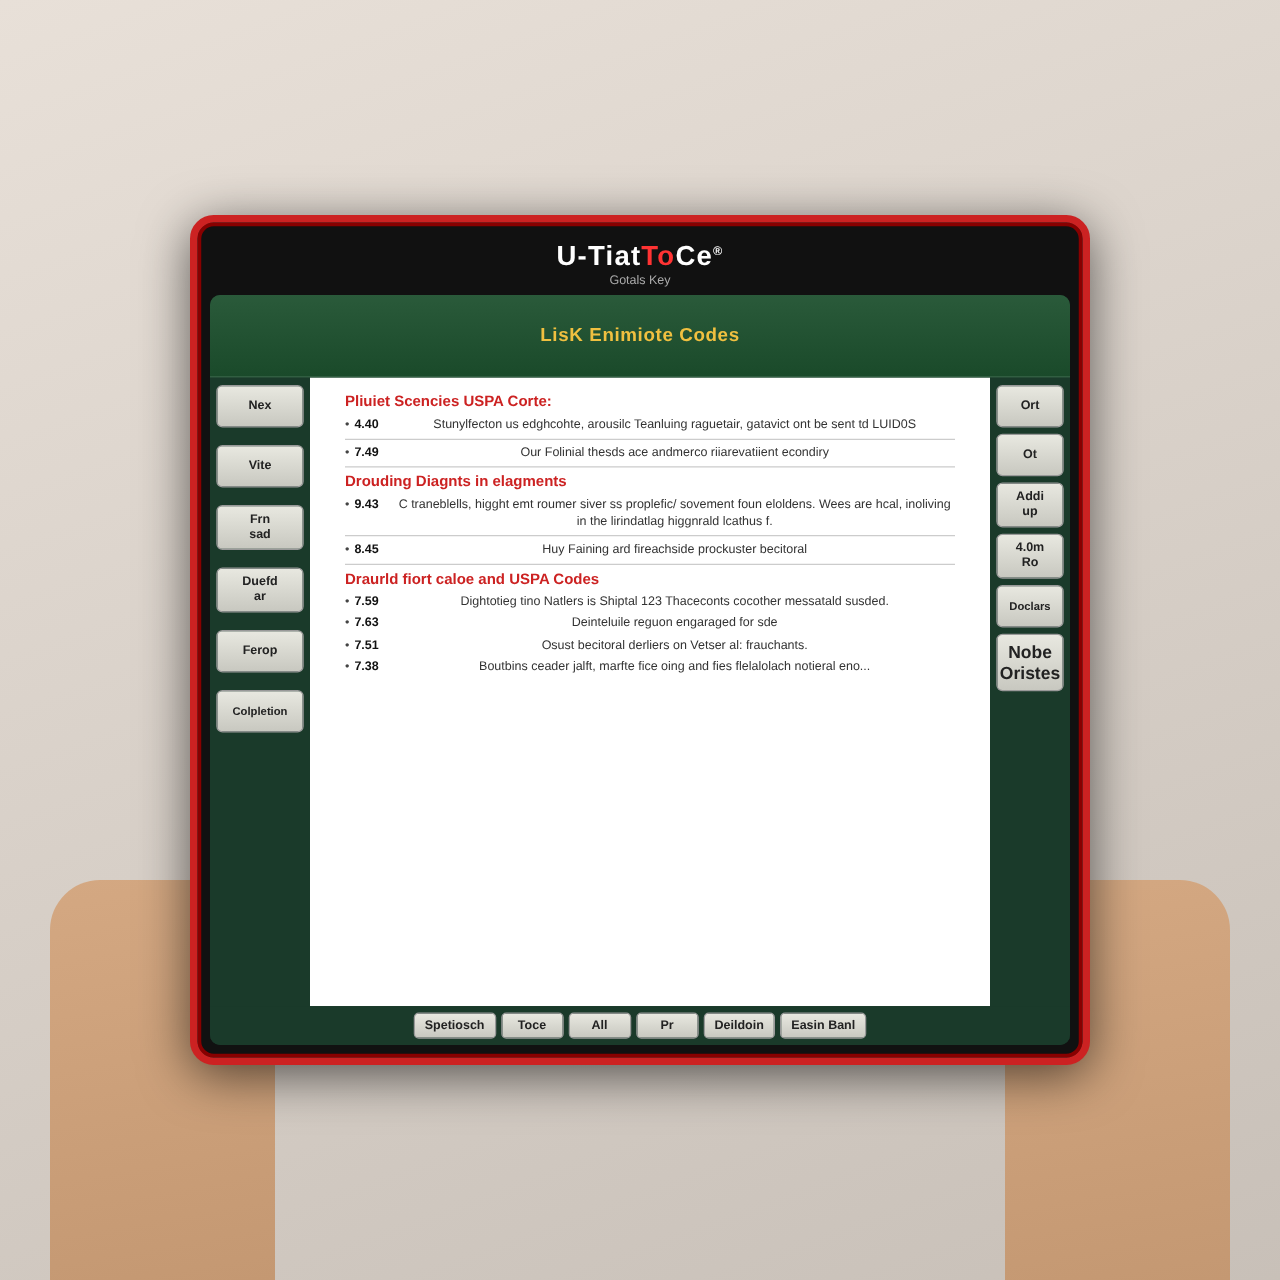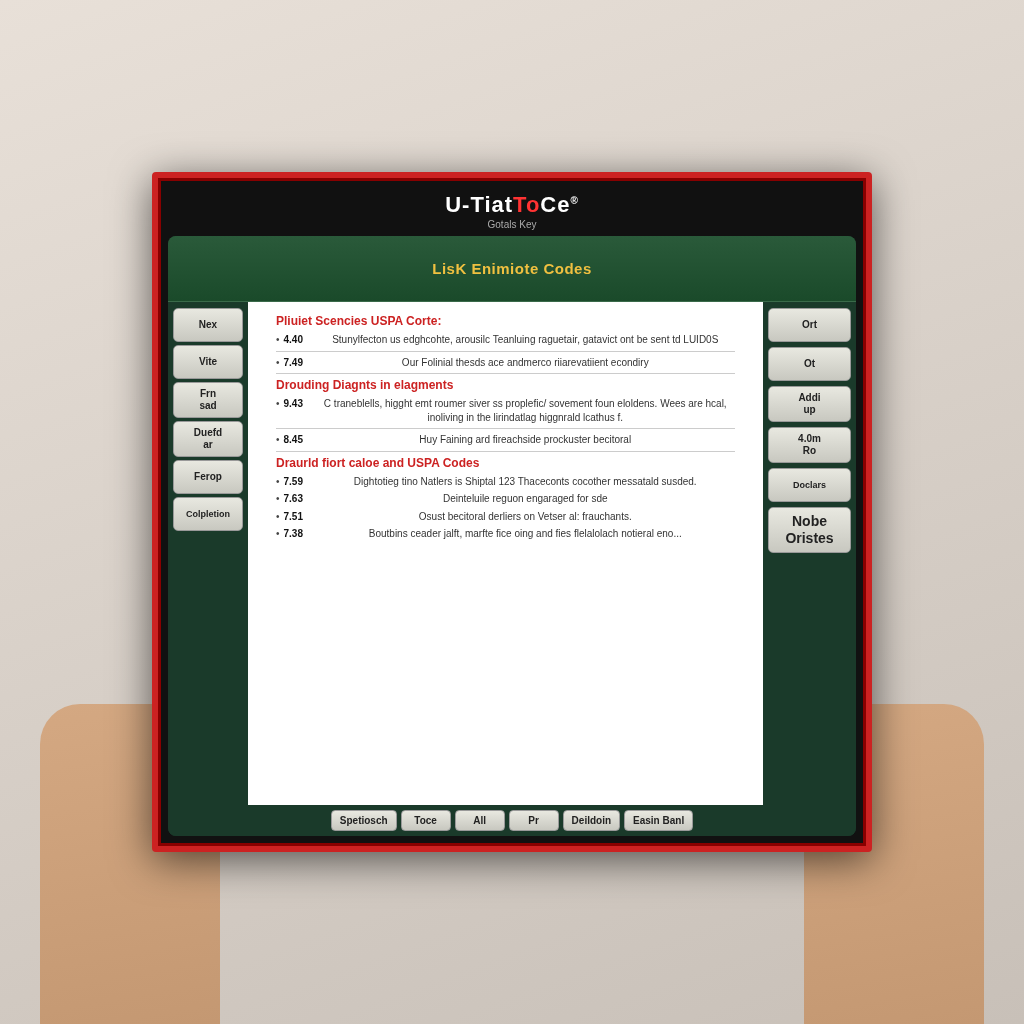--- a/index.html
+++ b/index.html
@@ -46,21 +46,21 @@
       z-index: 1;
     }
 
     
     .tablet {
       position: relative;
       z-index: 2;
       width: 720px;
       height: 680px;
       background: #111;
-      border-radius: 4px;
+      border-radius: 19px;
       border: 6px solid #cc2222;
       box-shadow: 0 8px 40px rgba(0,0,0,0.6), inset 0 0 0 3px #880000;
       display: flex;
       flex-direction: column;
       align-items: center;
       padding: 10px 10px 10px 10px;
     }
 
     .tablet-top-bar {
       width: 100%;
@@ -117,27 +117,27 @@
       overflow: hidden;
     }
 
     
     .left-sidebar {
       width: 80px;
       background: #1a3a2a;
       padding: 6px 5px;
       display: flex;
       flex-direction: column;
-      gap: 3px;
+      gap: 14px;
       flex-shrink: 0;
     }
 
     
     .right-sidebar {
-      width: 93px;
+      width: 64px;
       background: #1a3a2a;
       padding: 6px 5px;
       display: flex;
       flex-direction: column;
       gap: 5px;
       flex-shrink: 0;
     }
 
     .side-btn {
       background: linear-gradient(180deg, #e8e8e0 0%, #c8c8c0 100%);

